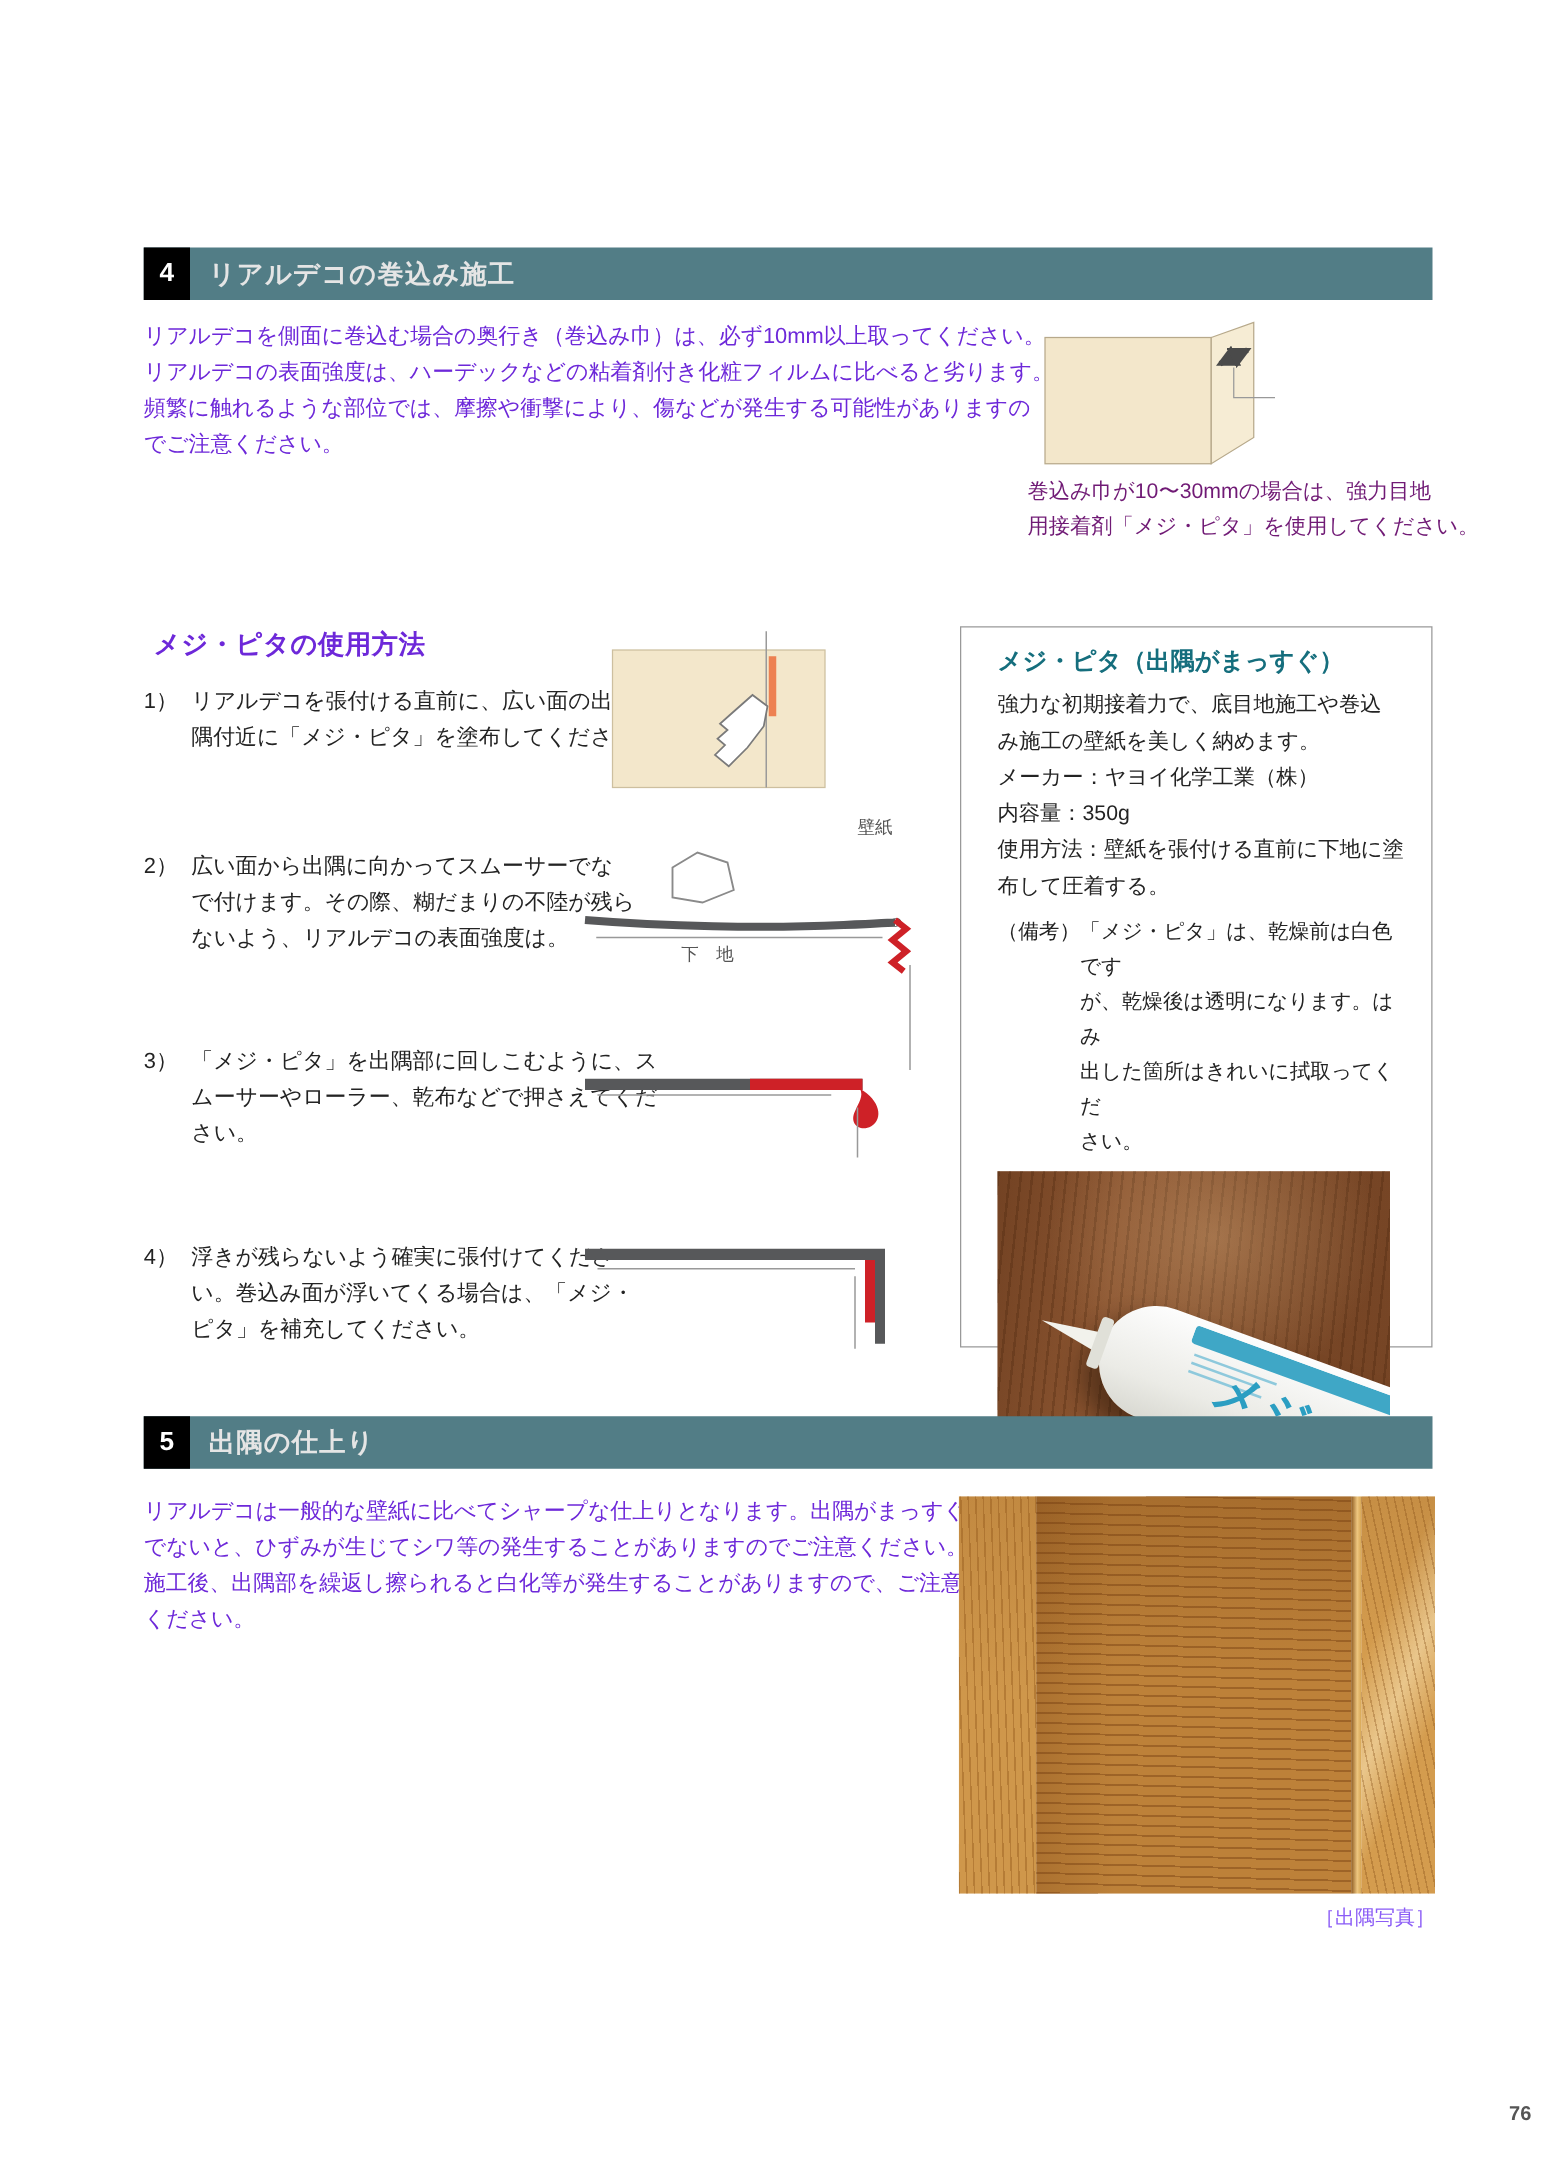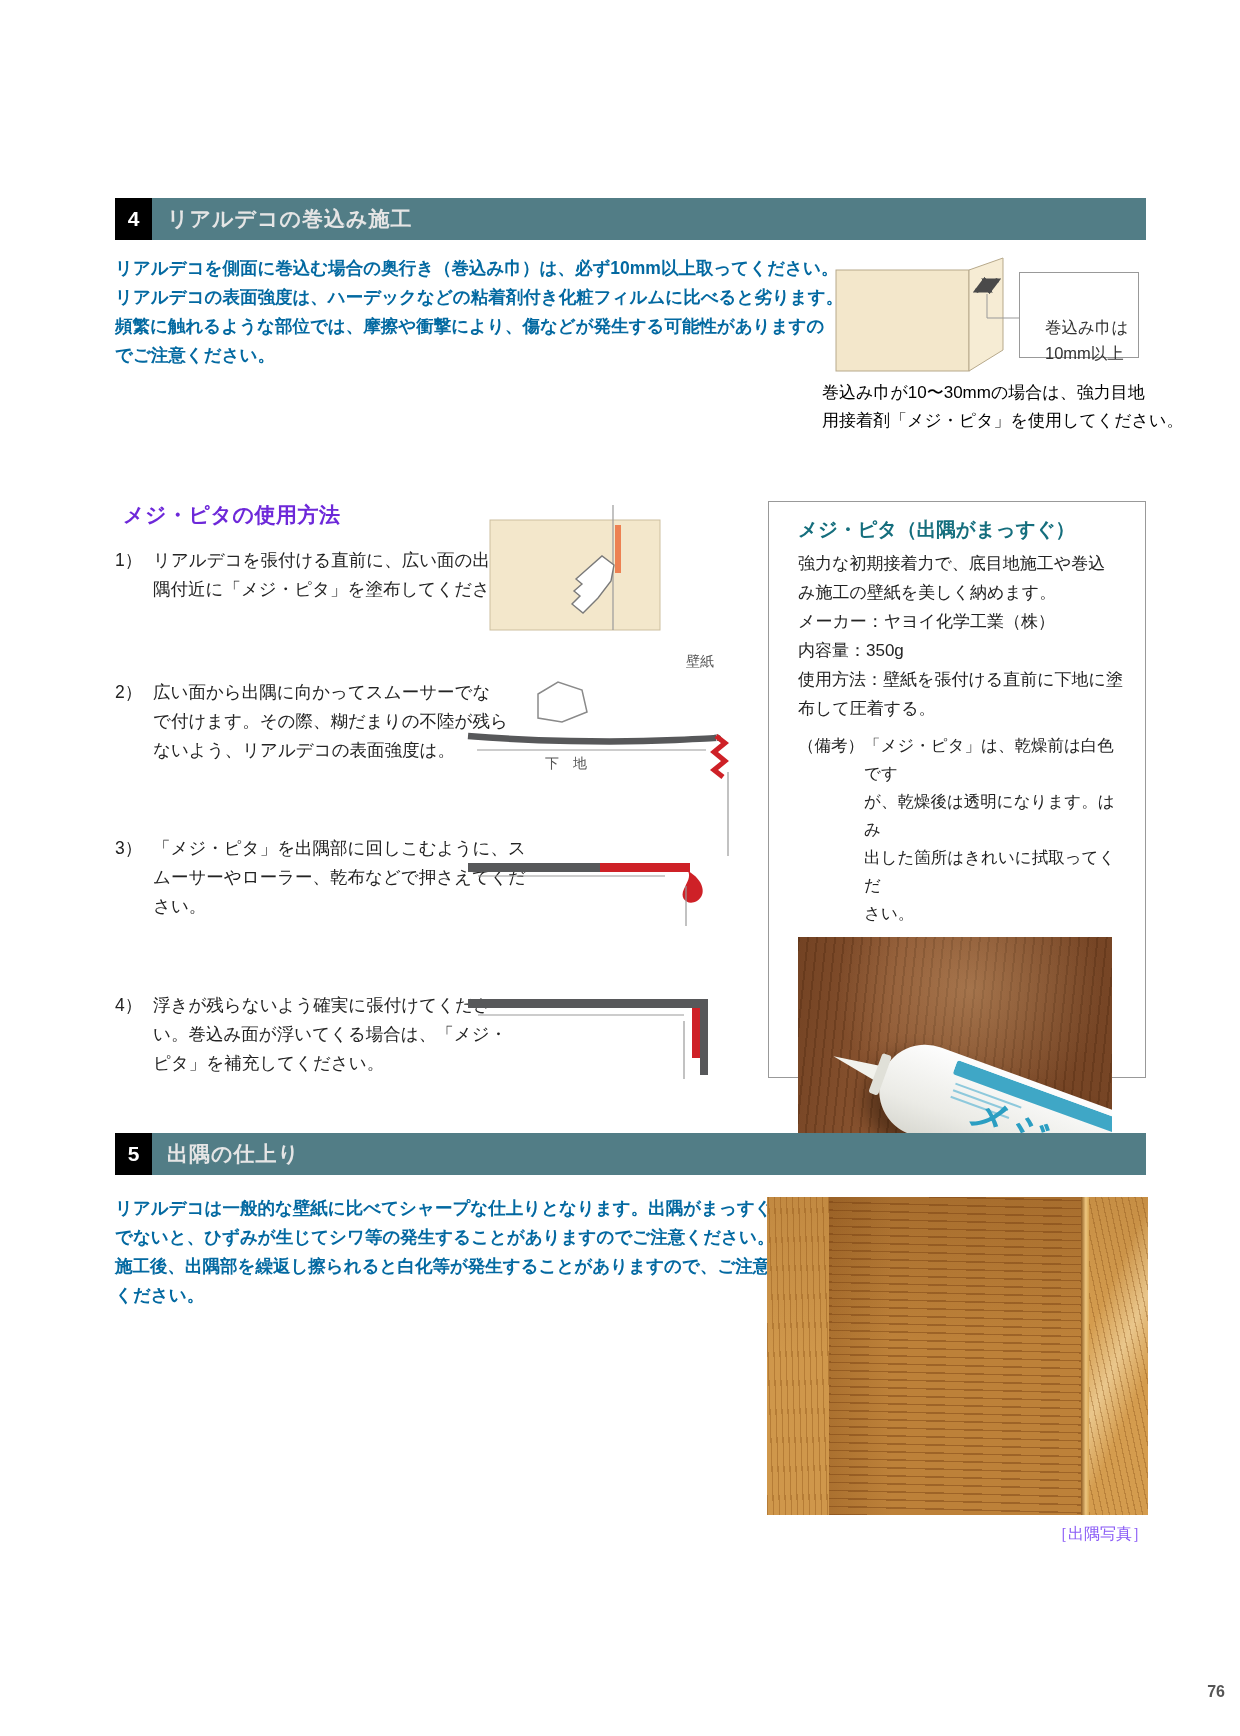--- a/index.html
+++ b/index.html
@@ -8,34 +8,34 @@
   .abs{position:absolute;}
   .preline{white-space:pre-line;}
 
   
   .sec-header{position:absolute;left:115px;width:1031px;height:42px;display:flex;background:#527d86;}
   .sec-num{width:37px;background:#000;color:#fff;display:flex;align-items:center;justify-content:center;
            font-size:21px;font-weight:bold;}
   .sec-title{color:#e5e5e5;font-size:21px;font-weight:600;display:flex;align-items:center;
              padding-left:15px;letter-spacing:1px;}
 
-  .body-text{font-size:17.5px;line-height:29px;color:#0369a1;font-weight:bold;}
+  .body-text{font-size:17.5px;line-height:29px;color:#6d28d9;}
   .small-label{font-size:14px;color:#555;}
 
   .usage-heading{font-size:21px;font-weight:bold;color:#6d28d9;letter-spacing:0.5px;}
 
   .step{position:absolute;left:115px;display:flex;font-size:17.5px;line-height:29px;}
   .step-no{width:38px;flex:none;}
   .step-text{white-space:pre-line;}
 
   
   .label-box{position:absolute;left:1019px;top:272px;width:120px;height:86px;border:1px solid #999;
              box-sizing:border-box;background:#fff;padding:15px 0 0 25px;font-size:16.5px;line-height:26px;color:#333;}
 
-  .caption{position:absolute;left:822px;top:379px;font-size:17px;line-height:28px;color:#000000;}
+  .caption{position:absolute;left:822px;top:379px;font-size:17px;line-height:28px;color:#701a75;}
 
   
   .info-box{position:absolute;left:768px;top:501px;width:378px;height:577px;border:1px solid #999;
             box-sizing:border-box;background:#fff;padding:13px 18px 0 29px;}
   .info-title{font-size:19.5px;font-weight:bold;color:#156e7d;line-height:28px;}
   .info-body{font-size:17px;line-height:29px;margin-top:6px;}
   .note-row{display:flex;margin-top:8px;font-size:16.5px;line-height:28px;}
   .note-label{width:66px;flex:none;}
 
   
@@ -97,24 +97,20 @@
       <marker id="ah" viewBox="0 0 10 10" refX="8" refY="5" markerWidth="4" markerHeight="4" orient="auto-start-reverse">
         <path d="M0,0 L10,5 L0,10 z" fill="#4a4a4a"></path>
       </marker>
     </defs>
     <rect x="16" y="24" width="133" height="101" fill="#f3e7cb" stroke="#b7a98b" stroke-width="1"></rect>
     <polygon points="149,24 183,12 183,104 149,125" fill="#f6ecd4" stroke="#b7a98b" stroke-width="1"></polygon>
     <line x1="156" y1="45" x2="178" y2="34" stroke="#4a4a4a" stroke-width="4.5" marker-start="url(#ah)" marker-end="url(#ah)"></line>
     <polyline points="167,48 167,72 200,72" fill="none" stroke="#999" stroke-width="1"></polyline>
   </svg>
 
-  <div class="label-box preline">
-    <span>巻込み巾は
-10mm以上</span>
-  </div>
 
   <div class="caption preline">巻込み巾が10〜30mmの場合は、強力目地
 用接着剤「メジ・ピタ」を使用してください。</div>
 
   <div class="abs usage-heading" style="left:123px;top:501px;">メジ・ピタの使用方法</div>
 
   <div class="step" style="top:546px;">
     <div class="step-no">1）</div>
     <div class="step-text">リアルデコを張付ける直前に、広い面の出
 隅付近に「メジ・ピタ」を塗布してください。</div>

